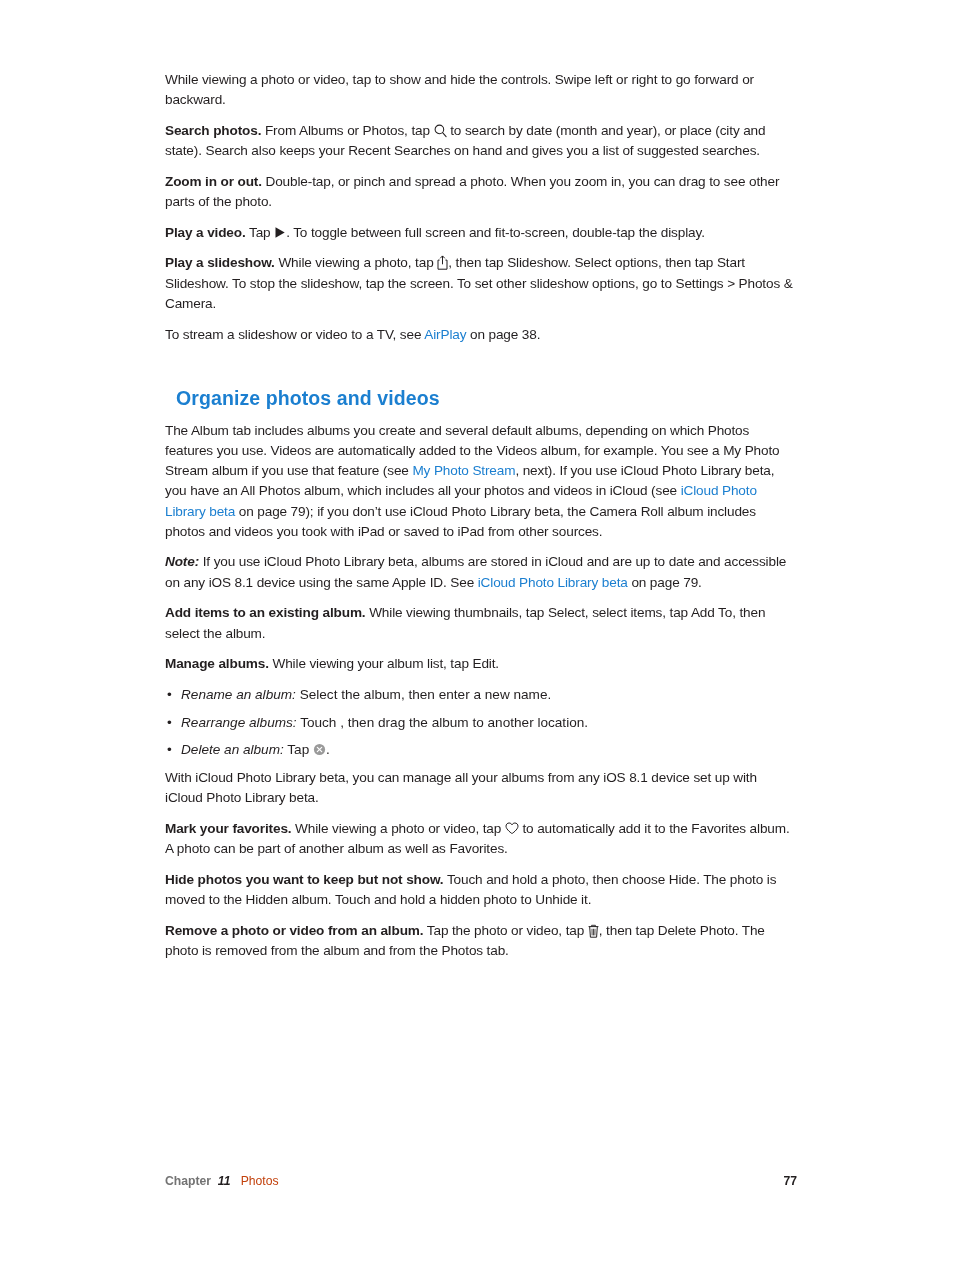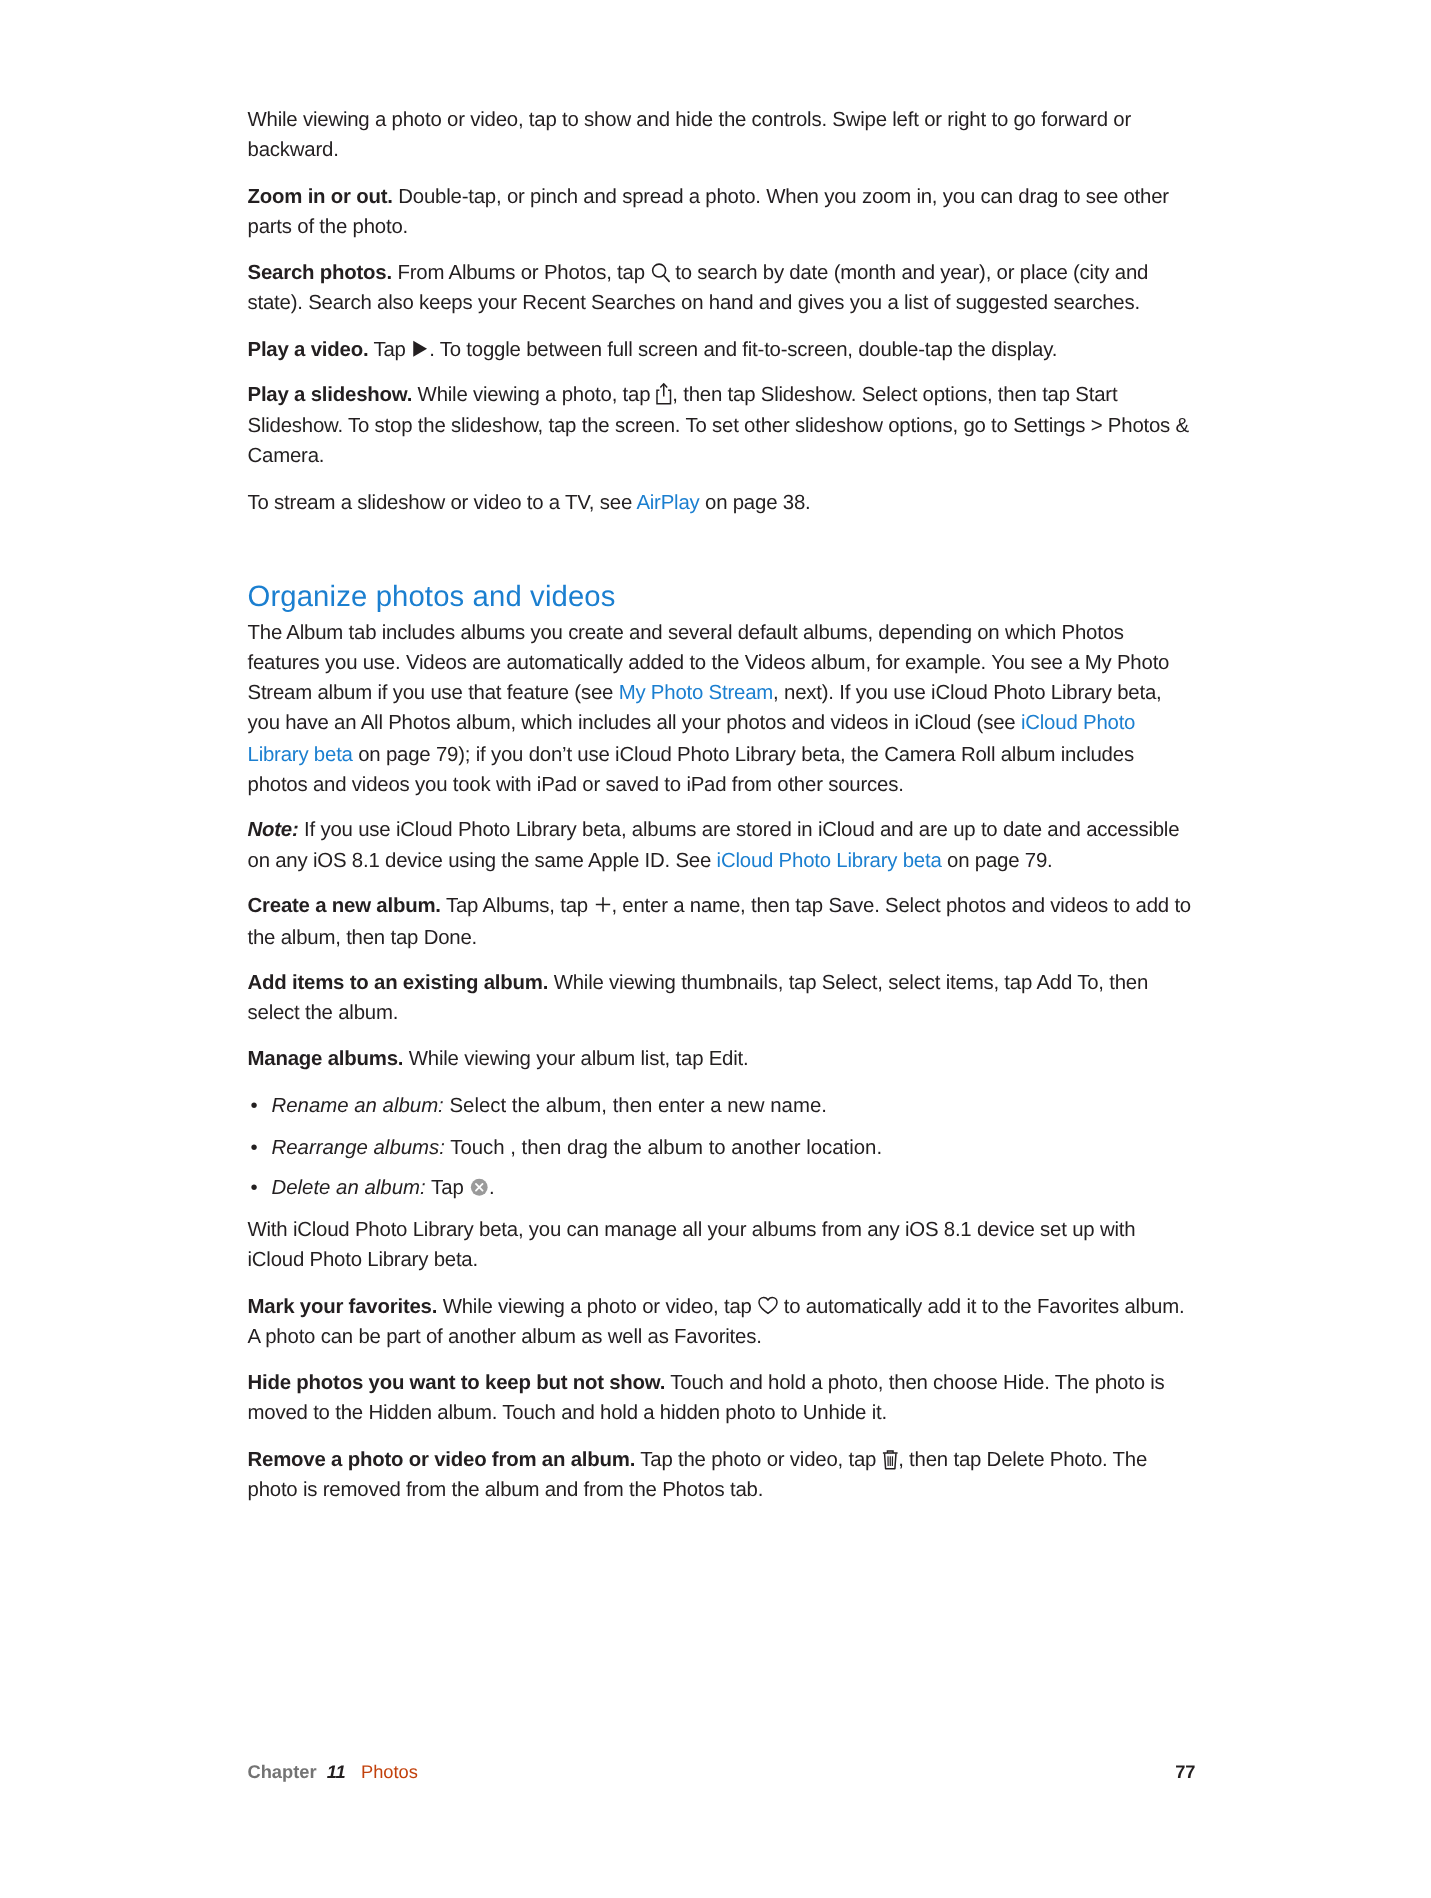--- a/index.html
+++ b/index.html
@@ -37,26 +37,26 @@
     text-align: left;
   }
   .para { margin-bottom: 10.5px; }
   b, .lead { font-weight: bold; }
   i, .ital { }
   a, .link {
     color: #1b7fd0;
     text-decoration: none;
   }
   h2.section-heading {
-    margin: 0;
+    margin: 11px;
     padding: 0;
     color: #1b7fd0;
     font-size: 19.5px;
     line-height: 24px;
-    font-weight: normal;
+    font-weight: bold;
     letter-spacing: 0.005em;
   }
   .heading-block { margin-top: 41px; margin-bottom: 2px; }
   .bullets { margin: 0; padding: 0; list-style: none; }
   .bullets li {
     position: relative;
     padding-left: 16px;
     margin-bottom: 7.5px;
     font-size: 13.6px;
     line-height: 20.2px;
@@ -113,28 +113,28 @@
 </head>
 <body>
 
 <div class="page">
 
   <div class="content">
 
     <p class="para">While viewing a photo or video, tap to show and hide the controls. Swipe left or right to go forward or backward.</p>
 
     <p class="para">
-      <b>Zoom in or out.</b><span> Double-tap, or pinch and spread a photo. When you zoom in, you can drag to see other parts of the photo.</span>
-    </p>
-
-    <p class="para">
       <b>Search photos.</b><span> From Albums or Photos, tap </span><span class="icn icn-search"><svg viewBox="0 0 13 14" xmlns="http://www.w3.org/2000/svg">
             <circle cx="5.4" cy="5.4" r="4.3" fill="none" stroke="#231f20" stroke-width="1.05"></circle>
             <line x1="8.6" y1="8.7" x2="12.1" y2="12.6" stroke="#231f20" stroke-width="1.05" stroke-linecap="round"></line>
           </svg></span><span> to search by date (month and year), or place (city and state). Search also keeps your Recent Searches on hand and gives you a list of suggested searches.</span>
+    </p>
+
+    <p class="para">
+      <b>Zoom in or out.</b><span> Double-tap, or pinch and spread a photo. When you zoom in, you can drag to see other parts of the photo.</span>
     </p>
 
     <p class="para">
       <b>Play a video.</b><span> Tap </span><span class="icn icn-play"><svg viewBox="0 0 12 13" xmlns="http://www.w3.org/2000/svg">
             <polygon points="1.5,1.2 10.7,6.5 1.5,11.8" fill="#231f20"></polygon>
           </svg></span><span>. To toggle between full screen and fit-to-screen, double-tap the display.</span>
     </p>
 
     <p class="para">
       <b>Play a slideshow.</b><span> While viewing a photo, tap </span><span class="icn icn-share"><svg viewBox="0 0 11 15" xmlns="http://www.w3.org/2000/svg">
@@ -153,26 +153,20 @@
     </div>
 
     <p class="para">
       <span>The Album tab includes albums you create and several default albums, depending on which Photos features you use. Videos are automatically added to the Videos album, for example. You see a My Photo Stream album if you use that feature (see </span><a class="link" href="#">My Photo Stream</a><span>, next). If you use iCloud Photo Library beta, you have an All Photos album, which includes all your photos and videos in iCloud (see </span><a class="link" href="#">iCloud Photo Library beta</a><span> on page 79); if you don’t use iCloud Photo Library beta, the Camera Roll album includes photos and videos you took with iPad or saved to iPad from other sources.</span>
     </p>
 
     <p class="para gap-before">
       <b><i>Note:</i></b><span>  If you use iCloud Photo Library beta, albums are stored in iCloud and are up to date and accessible on any iOS 8.1 device using the same Apple ID. See </span><a class="link" href="#">iCloud Photo Library beta</a><span> on page 79.</span>
     </p>
 
-    <p class="para gap-before">
-      <b>Create a new album.</b><span> Tap Albums, tap </span><span class="icn icn-plus"><svg viewBox="0 0 12 12" xmlns="http://www.w3.org/2000/svg">
-            <line x1="6" y1="1.2" x2="6" y2="10.8" stroke="#231f20" stroke-width="1.05"></line>
-            <line x1="1.2" y1="6" x2="10.8" y2="6" stroke="#231f20" stroke-width="1.05"></line>
-          </svg></span><span>, enter a name, then tap Save. Select photos and videos to add to the album, then tap Done.</span>
-    </p>
 
     <p class="para">
       <b>Add items to an existing album.</b><span> While viewing thumbnails, tap Select, select items, tap Add To, then select the album.</span>
     </p>
 
     <p class="para">
       <b>Manage albums.</b><span> While viewing your album list, tap Edit.</span>
     </p>
 
     <ul class="bullets">

